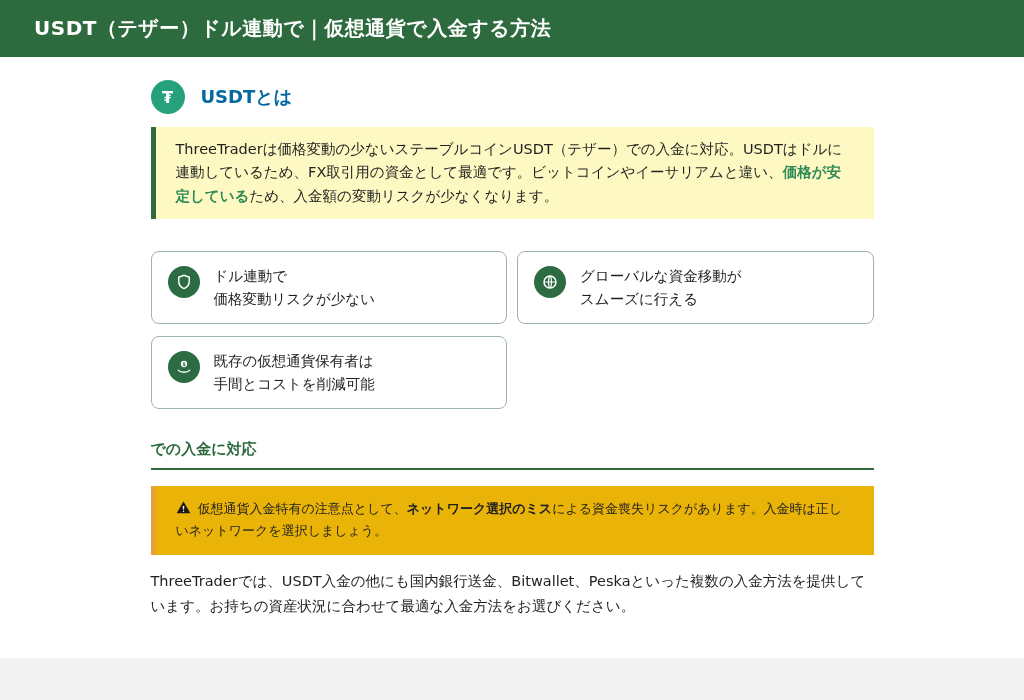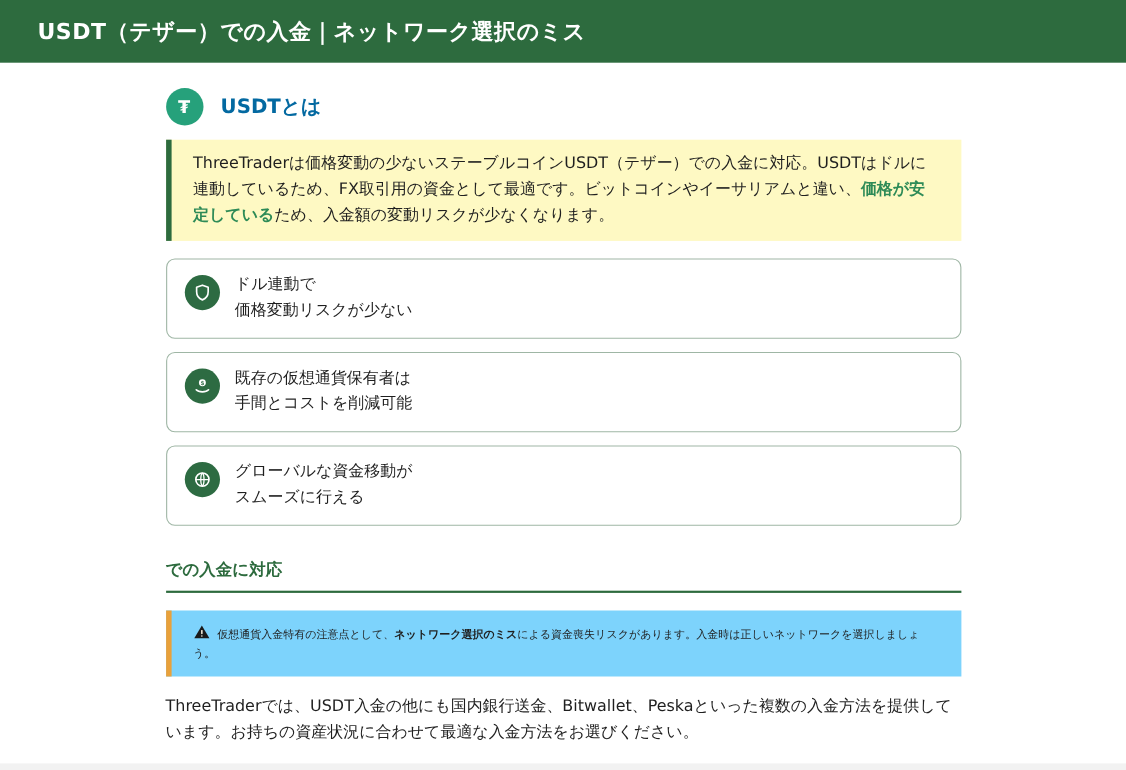--- a/index.html
+++ b/index.html
@@ -81,25 +81,24 @@
     margin-top: 31px;
     color: #2d6b3e;
     font-size: 15px;
     font-weight: bold;
     padding-bottom: 9px;
     border-bottom: 2px solid #2d6b3e;
   }
 
   
   .merit-grid {
-    margin-top: 16px;
+    margin-top: 32px;
     display: grid;
-    grid-template-columns: 1fr;
+    grid-template-columns: 1fr 1fr;
     gap: 12px 10px;
-    font-family: Liberation Mono, monospace;
   }
   .merit-card {
     border: 1px solid #9fb6a5;
     border-radius: 8px;
     background: #ffffff;
     padding: 13px 16px;
     display: flex;
     align-items: flex-start;
     gap: 14px;
     min-height: 63px;
@@ -117,24 +116,24 @@
   }
   .merit-icon svg { display: block; }
   .merit-text {
     font-size: 14.5px;
     line-height: 1.55;
   }
 
   
   .warning-box {
     margin-top: 16px;
-    background: #7dd3fc;
+    background: #eab308;
     border-left: 5px solid #e9a13b;
     padding: 12px 20px;
-    font-size: 10px;
+    font-size: 13px;
     line-height: 1.7;
   }
   .warning-box .warn-bold { font-weight: bold; }
   .warn-icon-svg {
     vertical-align: -2px;
     margin-right: 7px;
   }
 
   
   .closing-paragraph {
@@ -151,21 +150,21 @@
     align-items: center;
     justify-content: center;
     color: #777777;
     font-size: 13px;
   }
 </style>
 </head>
 <body>
 
 <header class="page-header">
-  <span>USDT（テザー）での入金｜ネットワーク選択のミス</span>
+  <span>USDT（テザー）ドル連動で｜仮想通貨で入金する方法</span>
 </header>
 
 <main class="main">
 
   <div class="intro-heading">
     <span class="tether-badge">
       <span>₮</span>
     </span>
     <span class="intro-title">USDTとは</span>
   </div>
@@ -179,50 +178,50 @@
 
     <div class="merit-card">
       <span class="merit-icon">
         <svg width="18" height="18" viewBox="0 0 24 24">
           <path d="M12 3l7 2.6v5.4c0 4.6-3 8.3-7 9.8-4-1.5-7-5.2-7-9.8V5.6z" fill="none" stroke="#ffffff" stroke-width="2" stroke-linejoin="round"></path>
         </svg>
       </span>
       <span class="merit-text">
         <span>ドル連動で</span><br>
         <span>価格変動リスクが少ない</span>
+      </span>
+    </div>
+
+    <div class="merit-card">
+      <span class="merit-icon">
+        <svg width="18" height="18" viewBox="0 0 24 24">
+          <circle cx="12" cy="12" r="8" fill="none" stroke="#ffffff" stroke-width="2"></circle>
+          <path d="M4 12h16M12 4c2.6 2.2 2.6 13.8 0 16M12 4c-2.6 2.2-2.6 13.8 0 16" fill="none" stroke="#ffffff" stroke-width="1.6"></path>
+        </svg>
+      </span>
+      <span class="merit-text">
+        <span>グローバルな資金移動が</span><br>
+        <span>スムーズに行える</span>
       </span>
     </div>
 
     <div class="merit-card">
       <span class="merit-icon">
         <svg width="18" height="18" viewBox="0 0 24 24">
           <circle cx="12" cy="8" r="4.2" fill="#ffffff"></circle>
           <text x="12" y="10.6" text-anchor="middle" font-size="7" font-weight="bold" fill="#2d6b42">$</text>
           <path d="M4.5 16.5c3 3.4 12 3.4 15 0" fill="none" stroke="#ffffff" stroke-width="2" stroke-linecap="round"></path>
         </svg>
       </span>
       <span class="merit-text">
         <span>既存の仮想通貨保有者は</span><br>
         <span>手間とコストを削減可能</span>
       </span>
     </div>
 
-    <div class="merit-card">
-      <span class="merit-icon">
-        <svg width="18" height="18" viewBox="0 0 24 24">
-          <circle cx="12" cy="12" r="8" fill="none" stroke="#ffffff" stroke-width="2"></circle>
-          <path d="M4 12h16M12 4c2.6 2.2 2.6 13.8 0 16M12 4c-2.6 2.2-2.6 13.8 0 16" fill="none" stroke="#ffffff" stroke-width="1.6"></path>
-        </svg>
-      </span>
-      <span class="merit-text">
-        <span>グローバルな資金移動が</span><br>
-        <span>スムーズに行える</span>
-      </span>
-    </div>
-
 
   </div>
 
   <div class="section-heading">での入金に対応</div>
 
   <div class="warning-box">
     <svg class="warn-icon-svg" width="15" height="15" viewBox="0 0 24 24">
       <path d="M12 2.5L23 21H1z" fill="#1a1a1a"></path>
       <rect x="10.9" y="9" width="2.2" height="6.2" rx="1" fill="#fdf3e2"></rect>
       <rect x="10.9" y="16.8" width="2.2" height="2.2" rx="1" fill="#fdf3e2"></rect>

